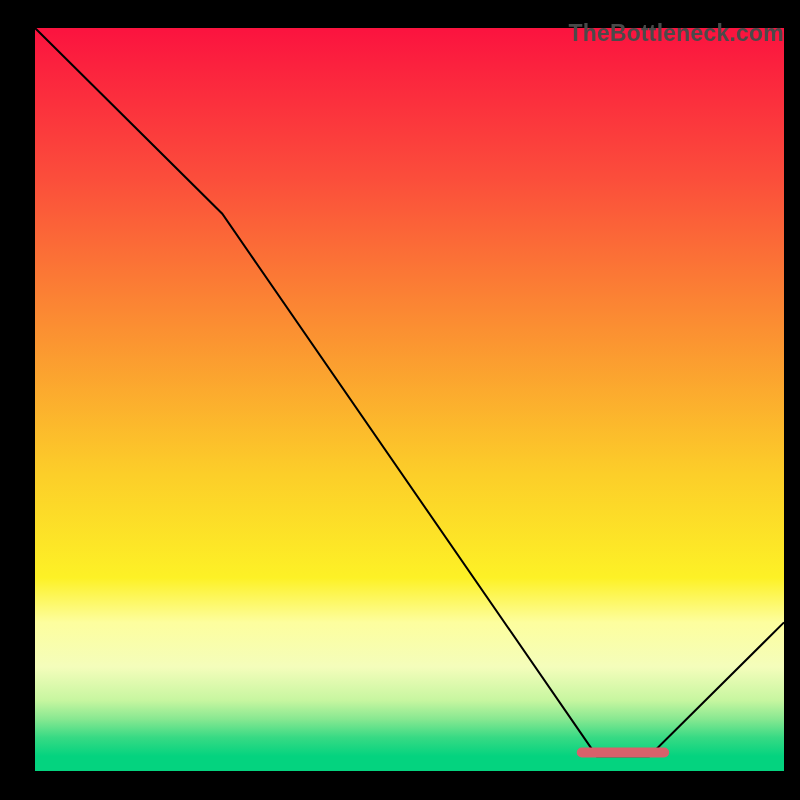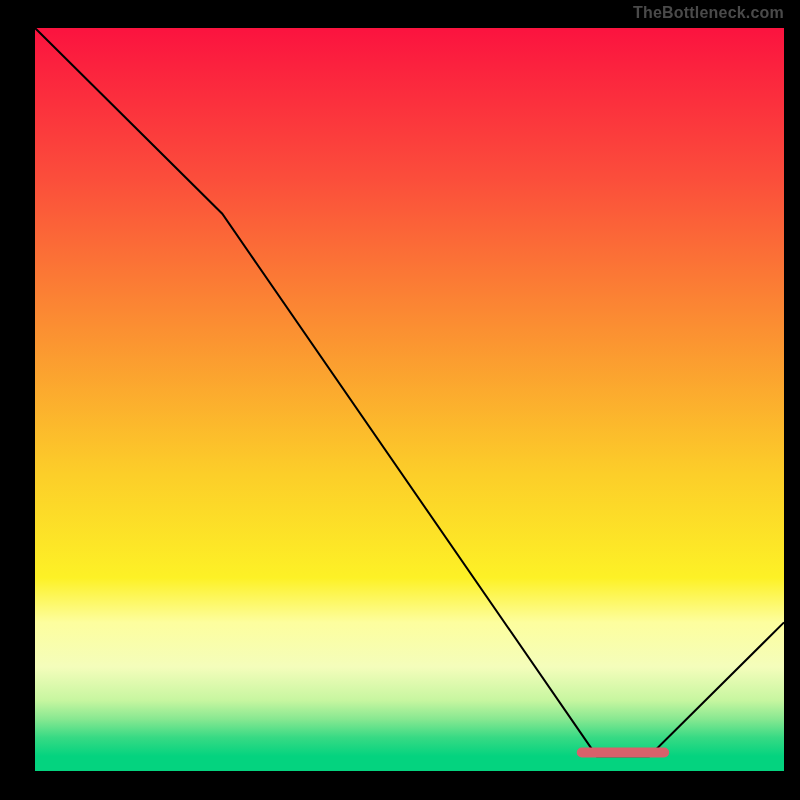--- a/index.html
+++ b/index.html
@@ -11,24 +11,24 @@
     font-family: Arial, Helvetica, sans-serif;
     overflow: hidden;
   }
   .wrap {
     position: relative;
     width: 800px;
     height: 800px;
   }
   .watermark {
     position: absolute;
-    top: 4px;
+    top: 20px;
     right: 16px;
     color: #4a4a4a;
-    font-size: 16px;
+    font-size: 23px;
     font-weight: 600;
     letter-spacing: 0.2px;
     z-index: 10;
   }
   svg {
     display: block;
   }
 </style>
 </head>
 <body>

